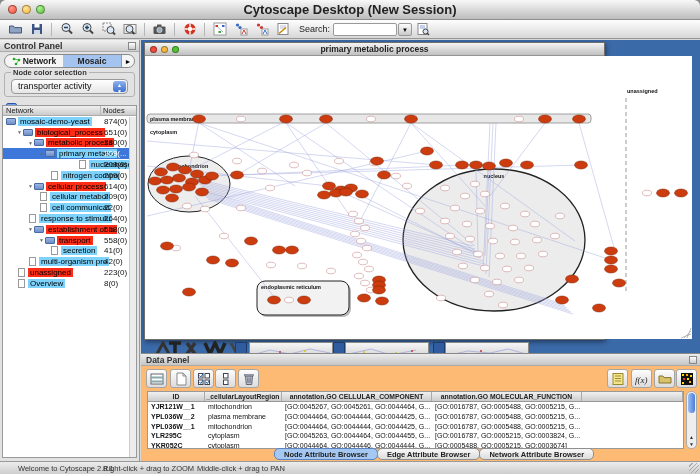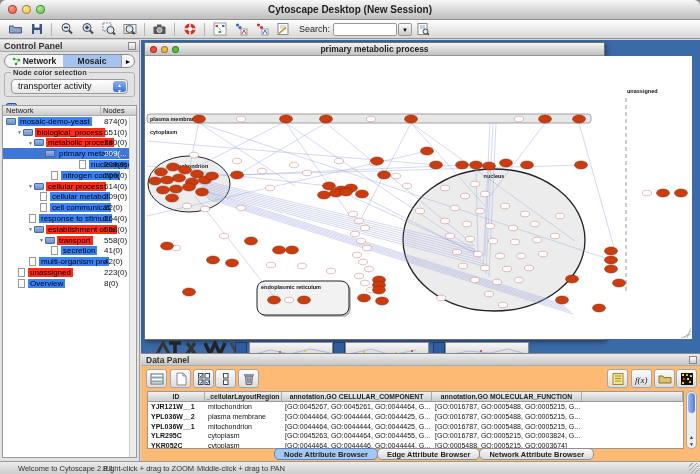--- a/index.html
+++ b/index.html
@@ -2,21 +2,21 @@
 <html><head>
 <meta charset="utf-8">
 <style>
   html,body{margin:0;padding:0;background:#888;}
   *{box-sizing:border-box;}
   .app{width:700px;height:474px;position:relative;font-family:"Liberation Sans",sans-serif;
        background:#d6d6d6;overflow:hidden;border-radius:6px 6px 0 0;}
   
   .titlebar{height:20px;background:linear-gradient(#f8f8f8,#bdbdbd);border-bottom:1px solid #8e8e8e;
             position:relative;border-radius:6px 6px 0 0;}
-  .title{position:absolute;left:0;right:0;text-align:center;font-size:10px;font-weight:bold;
+  .title{position:absolute;left:0;right:0;text-align:center;font-size:13px;font-weight:bold;
          color:#222;line-height:20px;}
   .tl{position:absolute;top:5px;width:9px;height:9px;border-radius:50%;border:1px solid rgba(0,0,0,.35);}
   .tl.r{left:8px;background:radial-gradient(circle at 35% 30%,#ff9a8a,#ee4b3a);}
   .tl.y{left:22px;background:radial-gradient(circle at 35% 30%,#ffe39a,#f5b83d);}
   .tl.g{left:36px;background:radial-gradient(circle at 35% 30%,#b0f09a,#53c233);}
   
   .toolbar{height:19px;background:linear-gradient(#fefefe,#d7d7d7);border-bottom:1px solid #979797;
            display:flex;align-items:center;padding:0 5px;}
   .tbtn{width:19px;height:16px;display:flex;align-items:center;justify-content:center;margin:0 1px;}
   .sep{width:1px;height:13px;background:#b5b5b5;margin:0 4px;}
@@ -57,21 +57,21 @@
              font-size:7.5px;color:#222;display:flex;}
   .tree-head .c1{flex:1;padding-left:3px;}
   .tree-head .c2{width:36px;border-left:1px solid #bbb;padding-left:2px;}
   .trow{height:10.8px;position:relative;font-size:8px;display:flex;align-items:center;white-space:nowrap;}
   .trow.sel{background:#3d77d9;}
   .arr{font-size:5px;color:#6b6b6b;margin-right:1px;}
   .fico{width:10px;height:7px;background:linear-gradient(#9cb6e4,#6d8fc8);border:1px solid #49699f;
         border-radius:1px;margin-right:2px;flex:none;}
   .pico{width:7px;height:9px;background:#fff;border:1px solid #999;margin:0 3px 0 1px;flex:none;}
   .chip{padding:0 2px;color:#000;}
-  .chip.green{background:#3b82f6;}
+  .chip.green{background:#7dd3fc;}
   .chip.red{background:#ff2d16;}
   .cnt{position:absolute;left:101px;color:#111;}
   .trow.sel .cnt{color:#fff;}
   .tree-sb{position:absolute;right:0;top:11px;bottom:0;width:7px;background:#ececec;border-left:1px solid #ccc;}
   
   .desktop{position:absolute;left:141px;top:0;right:0;bottom:0;background:#3b6aa9;overflow:hidden;}
   .net-window{position:absolute;left:3px;top:2px;width:461px;height:298px;background:#fff;
               border:1px solid #6e6e6e;box-shadow:1px 2px 5px rgba(0,0,0,.45);}
   .nw-titlebar{height:13px;background:linear-gradient(#f4f4f4,#c0c0c0);border-bottom:1px solid #949494;position:relative;}
   .nw-title{position:absolute;left:0;right:0;text-align:center;font-size:8.5px;font-weight:bold;

